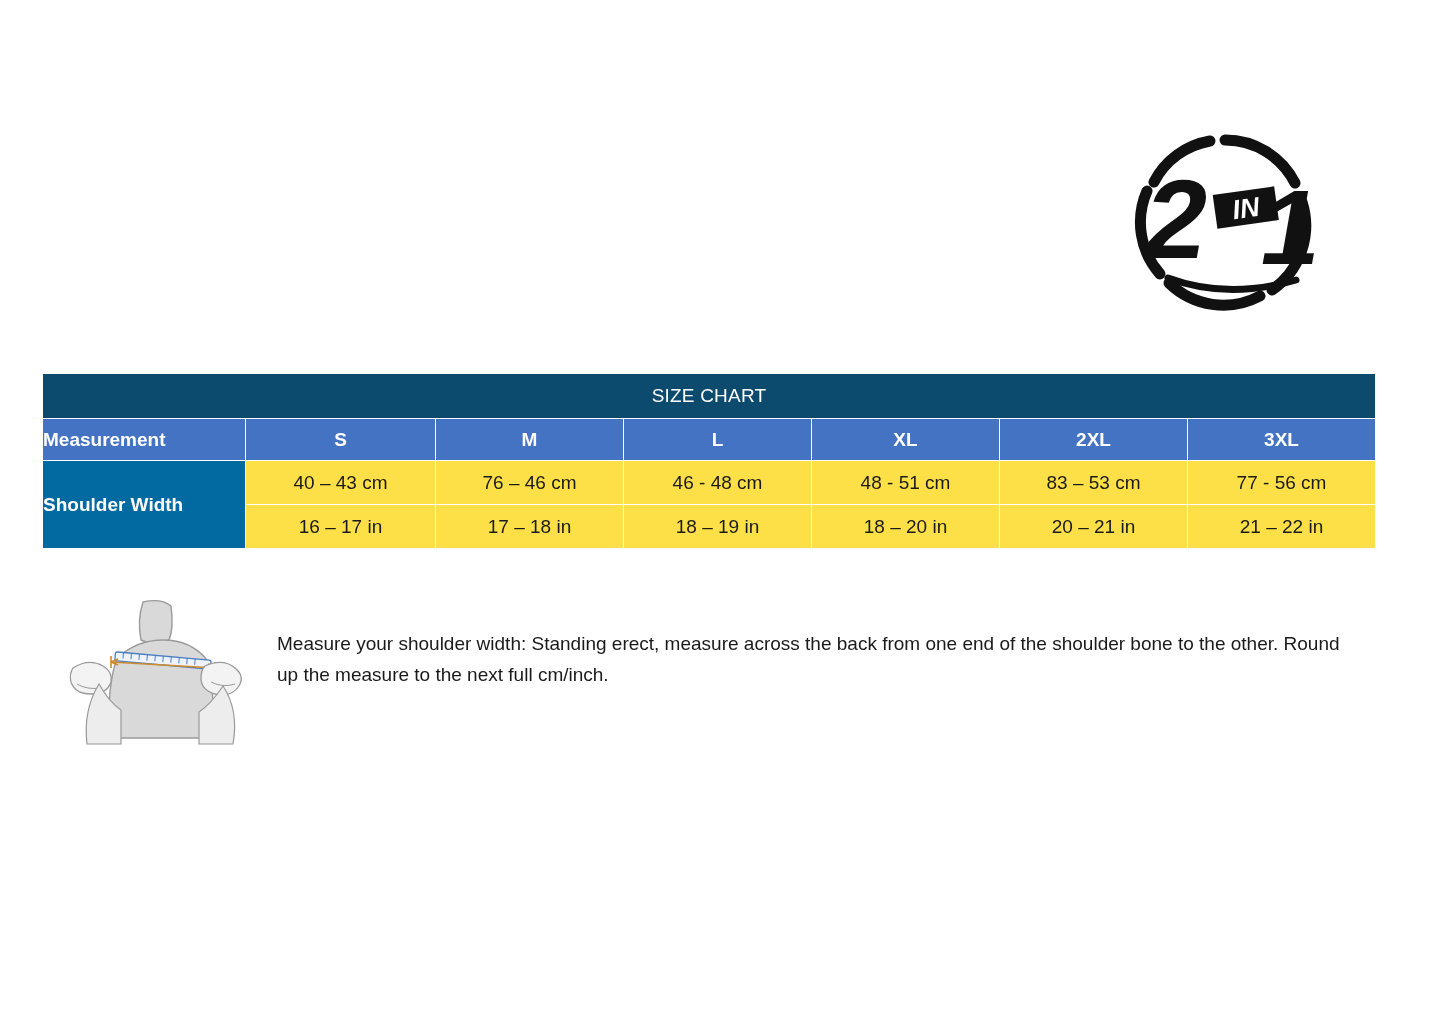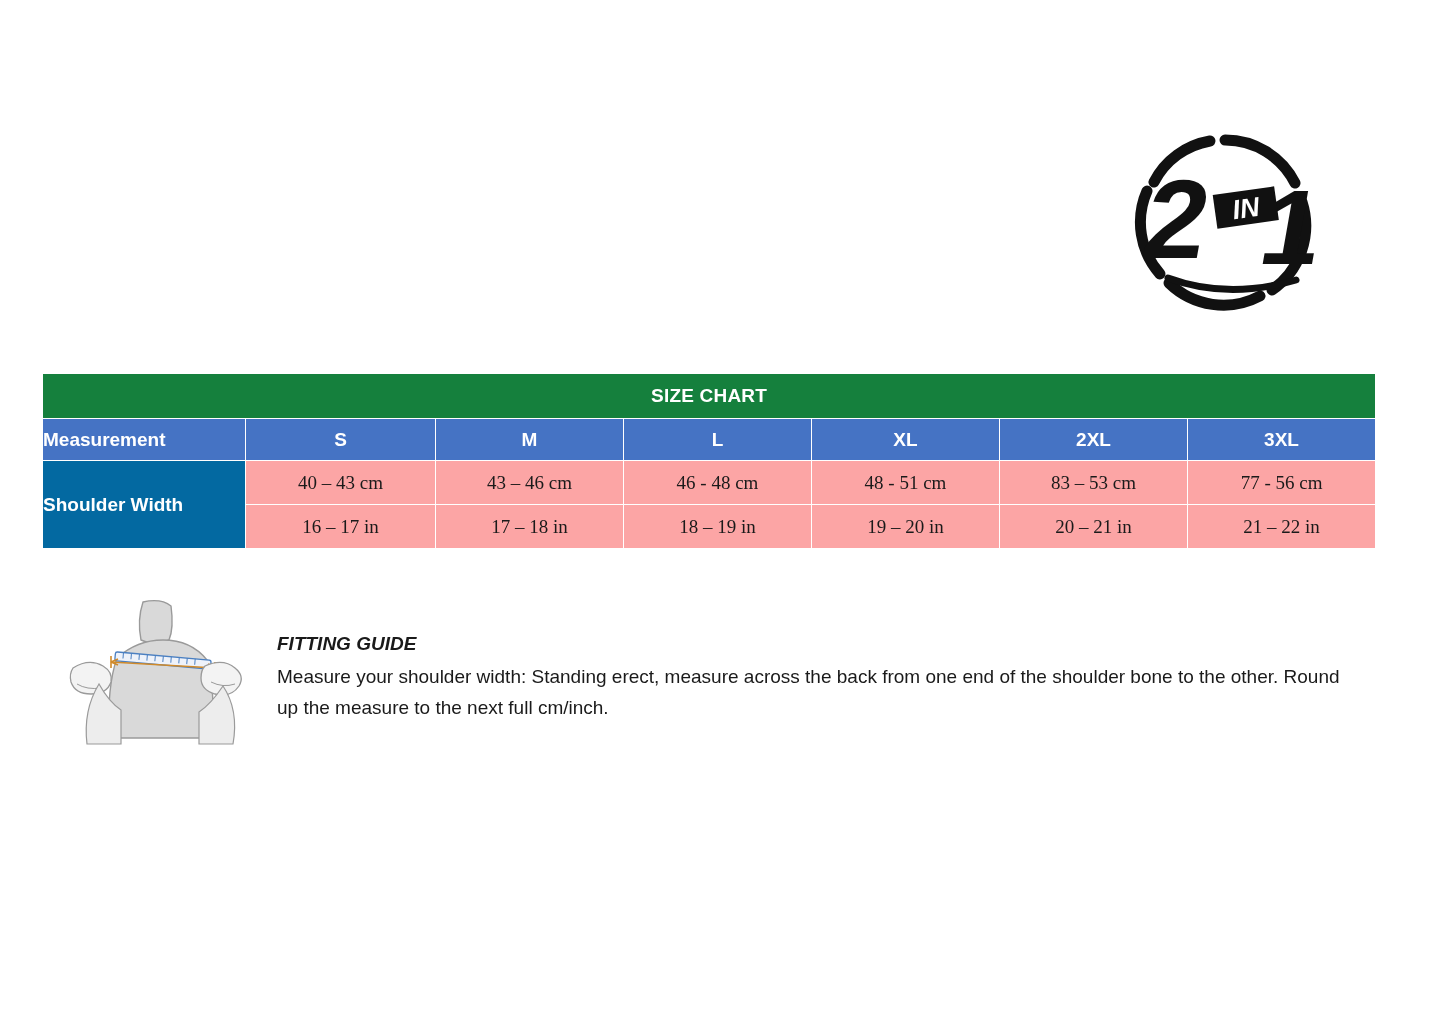--- a/index.html
+++ b/index.html
@@ -37,23 +37,23 @@
     border-collapse: collapse;
     width: 100%;
     table-layout: fixed;
   }
   table.size-chart td,
   table.size-chart th {
     border: 1px solid #ffffff;
     padding: 0;
   }
   .title-cell {
-    background: #15803d;
-    color: #ffffff;
-    font-weight: bold;
+    background: #0c4a6e;
+    color: #ffffff;
+    font-weight: normal;
     font-size: 19px;
     text-align: center;
     height: 44px;
     letter-spacing: .2px;
   }
   .hdr-measure {
     background: #4573c4;
     color: #ffffff;
     font-weight: bold;
     font-size: 19px;
@@ -73,26 +73,25 @@
   .rowlabel {
     background: #0369a1;
     color: #ffffff;
     font-weight: bold;
     font-size: 19px;
     text-align: left;
     padding-left: 10px;
     vertical-align: middle;
   }
   .data-cell {
-    background: #fca5a5;
+    background: #fde047;
     color: #1a1a1a;
     font-size: 19px;
     text-align: center;
     height: 43px;
-    font-family: Liberation Serif, serif;
   }
 
   
   col.c0 { width: 203px; }
   col.c1 { width: 190px; }
   col.c2 { width: 188px; }
   col.c3 { width: 188px; }
   col.c4 { width: 188px; }
   col.c5 { width: 188px; }
   col.c6 { width: 188px; }
@@ -177,31 +176,31 @@
         <td class="hdr-size">S</td>
         <td class="hdr-size">M</td>
         <td class="hdr-size">L</td>
         <td class="hdr-size">XL</td>
         <td class="hdr-size">2XL</td>
         <td class="hdr-size">3XL</td>
       </tr>
       <tr>
         <td class="rowlabel" rowspan="2">Shoulder Width</td>
         <td class="data-cell">40 – 43 cm</td>
-        <td class="data-cell">43 – 46 cm</td>
+        <td class="data-cell">76 – 46 cm</td>
         <td class="data-cell">46 - 48 cm</td>
         <td class="data-cell">48 - 51 cm</td>
         <td class="data-cell">83 – 53 cm</td>
         <td class="data-cell">77 - 56 cm</td>
       </tr>
       <tr>
         <td class="data-cell">16 – 17 in</td>
         <td class="data-cell">17 – 18 in</td>
         <td class="data-cell">18 – 19 in</td>
-        <td class="data-cell">19 – 20 in</td>
+        <td class="data-cell">18 – 20 in</td>
         <td class="data-cell">20 – 21 in</td>
         <td class="data-cell">21 – 22 in</td>
       </tr>
     </tbody>
   </table>
 </div>
 
 <div class="fitting">
 
   <div class="fit-illus">
@@ -239,16 +238,15 @@
       <path d="M22 88 q10 6 24 4" fill="none" stroke="#9a9a9a" stroke-width="1"></path>
       <path d="M150 70 q18 -8 30 2 q10 8 4 18 q-8 12 -24 8 q-14 -4 -14 -16 q0 -8 4 -12 z" fill="#f3f3f3" stroke="#9a9a9a" stroke-width="1.3"></path>
       <path d="M156 86 q12 6 24 2" fill="none" stroke="#9a9a9a" stroke-width="1"></path>
 
       <path d="M44 88 q10 18 22 26 l0 34 l-34 0 q-4 -34 12 -60 z" fill="#ededed" stroke="#9a9a9a" stroke-width="1.2"></path>
       <path d="M168 90 q-12 18 -24 26 l0 32 l34 0 q6 -34 -10 -58 z" fill="#ededed" stroke="#9a9a9a" stroke-width="1.2"></path>
     </svg>
   </div>
 
   <div class="fit-text">
-    <span class="fit-title">FITTING GUIDE</span>
     <span class="fit-lead">Measure your shoulder width:</span><span> Standing erect, measure across the back from one end of the shoulder bone to the other. Round up the measure to the next full cm/inch.</span>
   </div>
 </div>
 
 </body></html>

